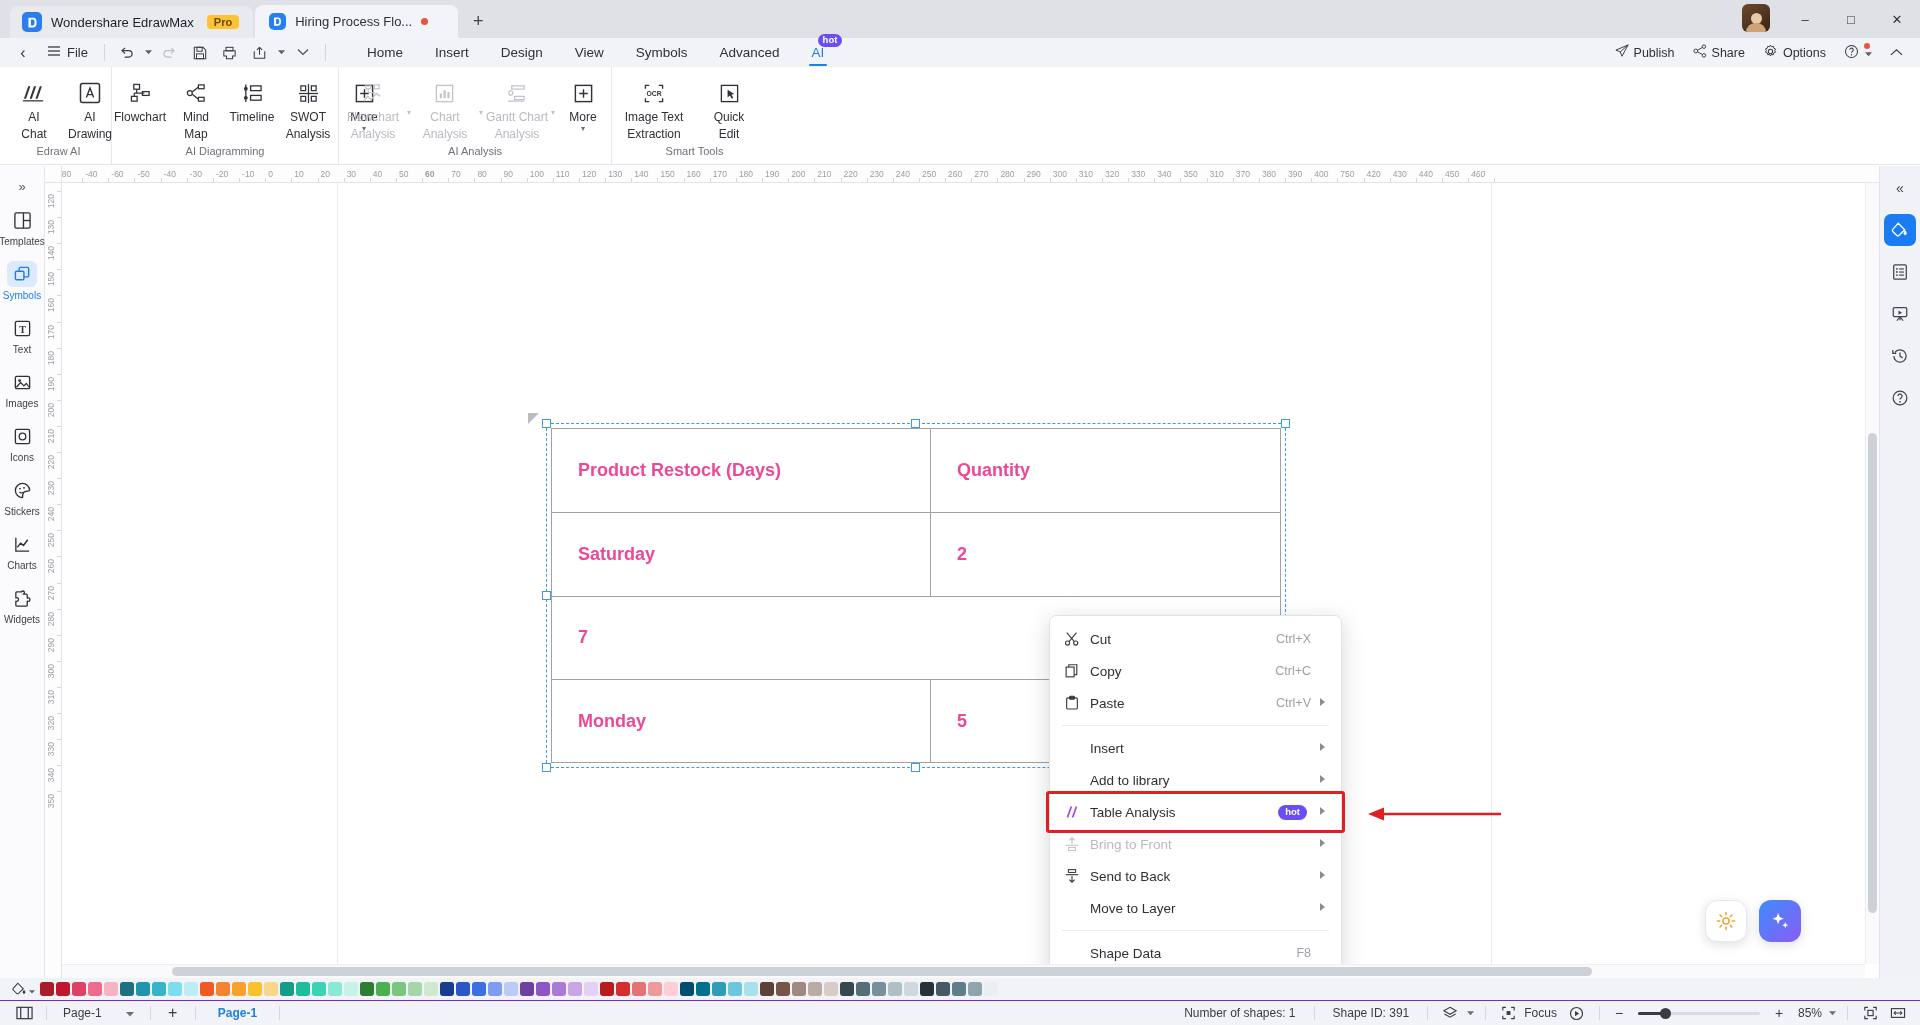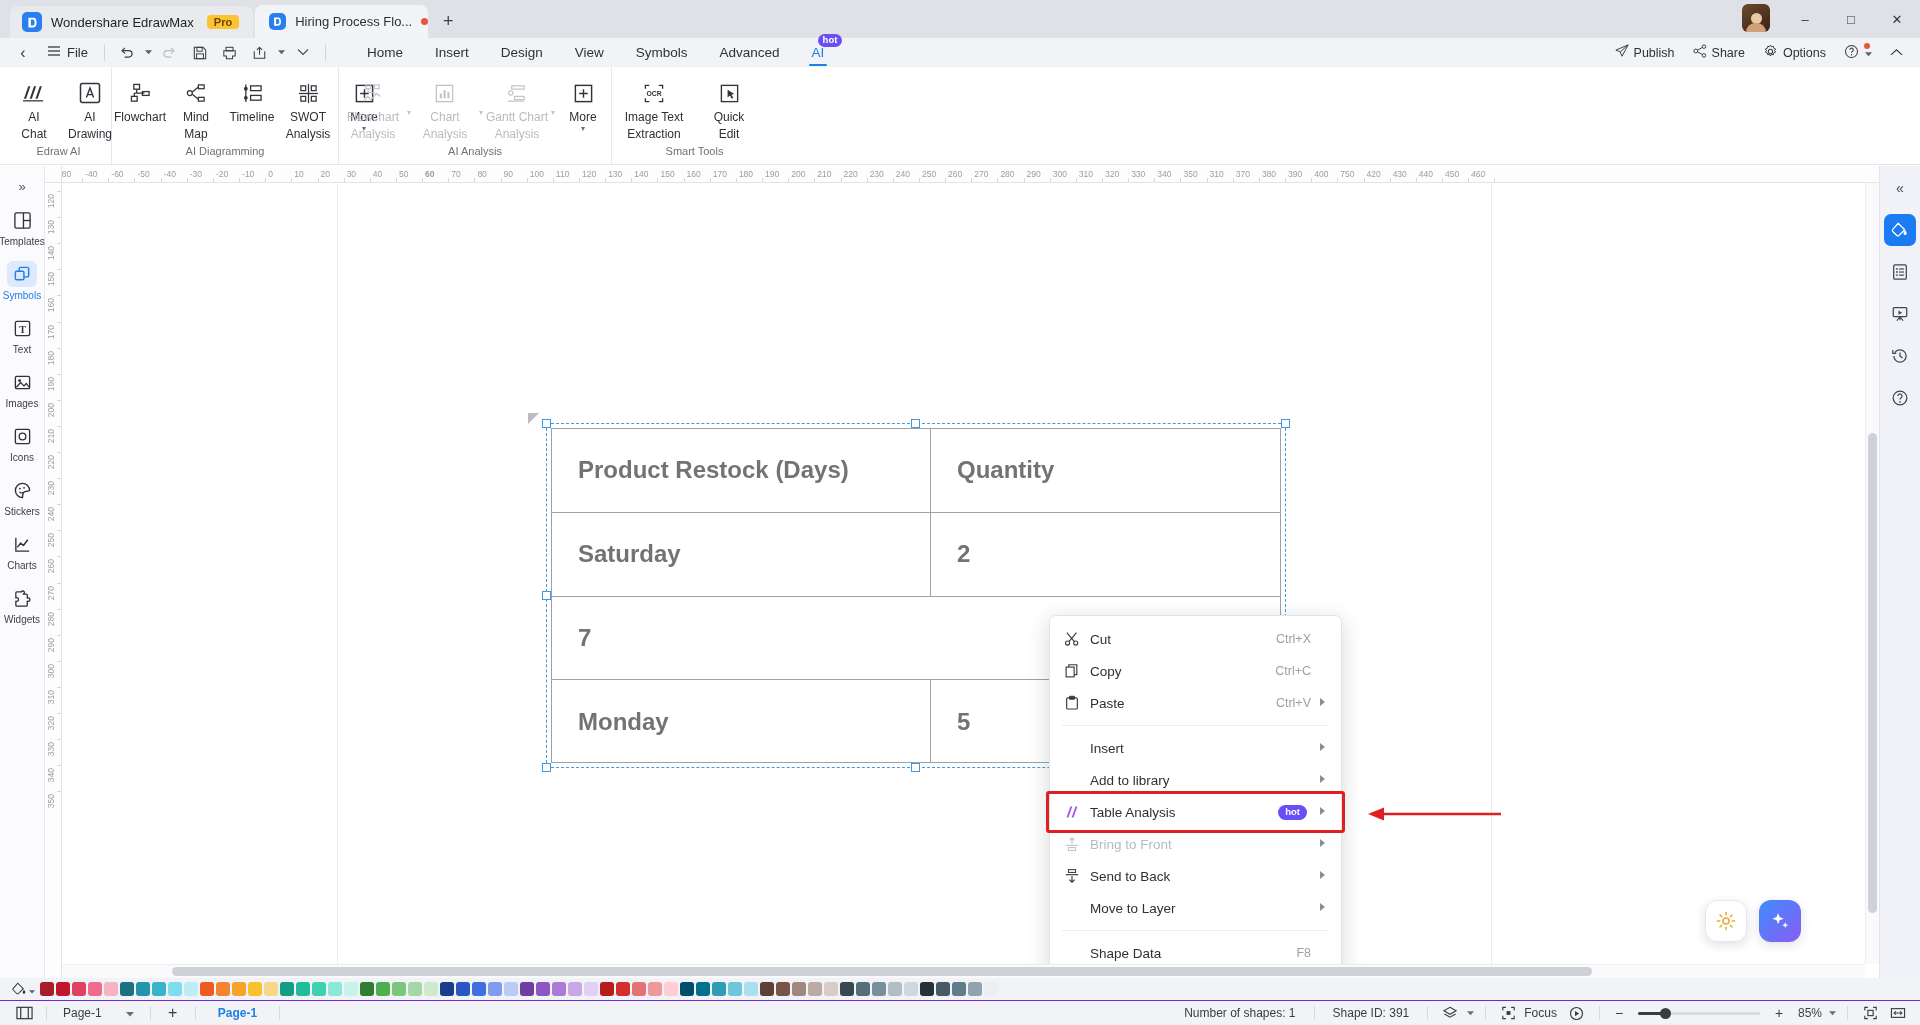--- a/index.html
+++ b/index.html
@@ -27,21 +27,21 @@
     display:flex;align-items:center;justify-content:center;
     color:#fff;font-size:13px;font-weight:bold;
   }
   .app-chip .app-title{ font-size:13px; color:#1d1f23;}
   .pro-badge{
     background:#fcc332;color:#6a4a00;font-size:11px;font-weight:bold;
     border-radius:4px;padding:1px 7px;margin-left:4px;
   }
   .doc-tab{
     height:33px; display:flex; align-items:center; gap:9px;
-    padding:0 0 0 14px; background:#f3f4f8; border-radius:8px 8px 0 0;
+    padding:0 30px 0 14px; background:#f3f4f8; border-radius:8px 8px 0 0;
     margin-left:2px; position:relative;
   }
   .doc-tab .dot{ width:7px;height:7px;border-radius:50%;background:#e8543f;}
   .tab-plus{
     width:28px;height:28px;display:flex;align-items:center;justify-content:center;
     font-size:18px;color:#41434a;margin-left:6px;margin-bottom:3px;cursor:pointer;
   }
   .win-btns{ position:absolute; right:0; top:0; display:flex; height:38px;}
   .win-btn{width:46px;height:38px;display:flex;align-items:center;justify-content:center;
     font-size:13px;color:#33353a;}
@@ -157,21 +157,21 @@
   .canvas-bg-left{position:absolute;left:0;top:0;width:275px;bottom:0;background:#ffffff;}
 
   
   .tbl{
     position:absolute;left:489px;top:245px;width:730px;height:335px;
     background:#fff;border:1px solid #9ea1a8;border-top:none;
   }
   .tbl-row{display:flex;height:83.75px;border-top:1px solid #9ea1a8;}
   .tbl-row:first-child{border-top:1px solid #9ea1a8;}
   .tbl-cell{
-    display:flex;align-items:center;padding:0 26px;font-size:24px;font-weight:bold;color:#737373;
+    display:flex;align-items:center;padding:0 26px;font-size:18px;font-weight:bold;color:#ec4899;
     border-left:1px solid #9ea1a8;
   }
   .tbl-cell:first-child{border-left:none;}
   .c1{width:378px;}
   .c2{width:350px;}
 
   
   .sel-box{
     position:absolute;left:484px;top:240px;width:740px;height:345px;
     border:1px dashed #3d9ae8;pointer-events:none;

